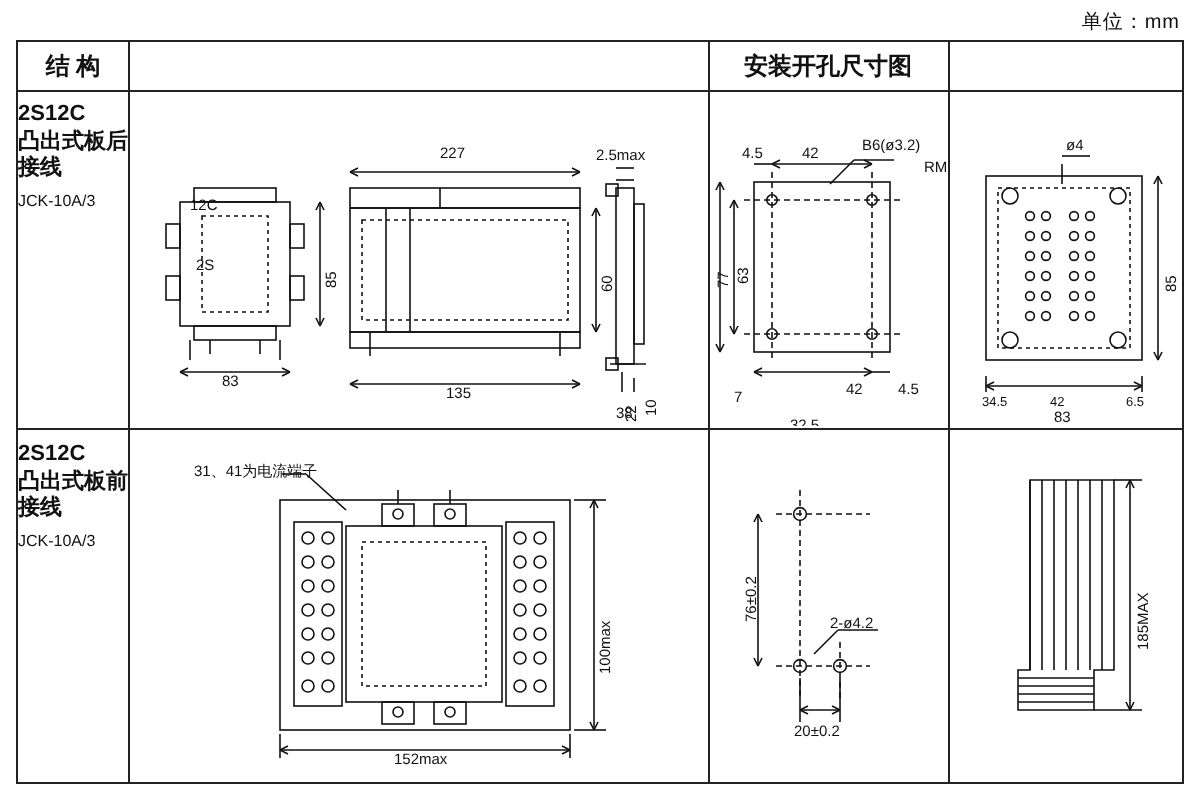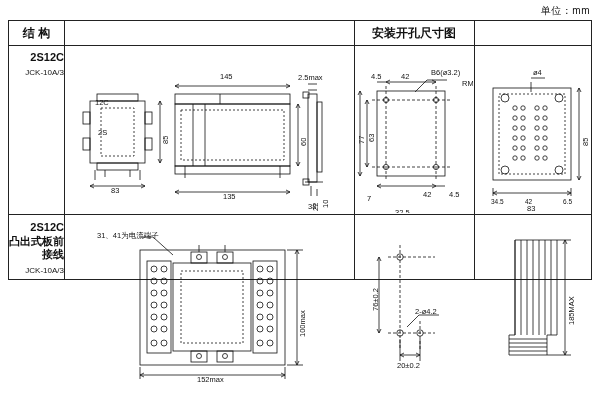--- a/index.html
+++ b/index.html
@@ -12,35 +12,35 @@
   }
   .page{position:relative;width:600px;height:400px;}
 
   .unit{
     position:absolute;top:4px;right:10px;
     font-size:10px;letter-spacing:.5px;
   }
 
   .table{
     position:absolute;left:8px;top:20px;
-    width:584px;height:260px;
+    width:584px;height:372px;
     border:1px solid #222;
     box-sizing:border-box;
   }
   .vline{position:absolute;top:0;bottom:0;width:1px;background:#222;}
   .hline{position:absolute;left:0;right:0;height:1px;background:#222;}
 
   .hdr{
     position:absolute;top:0;height:24px;line-height:24px;
     text-align:center;font-size:12px;font-weight:bold;
   }
   .hdr.spread{letter-spacing:6px;}
 
   .rowlabel{
-    position:absolute;width:55px;text-align:right;
+    position:absolute;width:55px;text-align:left;
     font-size:9px;line-height:12px;
   }
   .rowlabel .code{font-size:11px;font-weight:bold;margin-bottom:2px;}
   .rowlabel .cn{font-size:11px;font-weight:bold;line-height:13px;}
   .rowlabel .sub{font-size:8px;margin-top:4px;}
 
   .cell{position:absolute;overflow:hidden;}
   svg{display:block;}
   .lbl{
     position:absolute;font-size:7.5px;color:#111;
@@ -62,20 +62,21 @@
     <div class="vline" style="left:345px;"></div>
     <div class="vline" style="left:465px;"></div>
     <div class="hline" style="top:24px;"></div>
     <div class="hline" style="top:193px;"></div>
 
     <div class="hdr" style="left:0;width:55px;">结 构</div>
     <div class="hdr" style="left:346px;width:118px;">安装开孔尺寸图</div>
 
     <div class="rowlabel" style="left:0;top:30px;">
       <div class="code">2S12C</div>
+      <div class="cn">凸出式板后接线</div>
       <div class="sub">JCK-10A/3</div>
     </div>
 
     <div class="cell" style="left:56px;top:25px;width:288px;height:167px;">
       <svg width="288" height="167" viewBox="0 0 288 167">
         <g fill="none" stroke="#111" stroke-width="0.8">
 
           <rect x="25" y="55" width="55" height="62"></rect>
           <rect x="32" y="48" width="41" height="7"></rect>
           <rect x="32" y="117" width="41" height="7"></rect>
@@ -115,21 +116,21 @@
           <line x1="95" y1="55" x2="95" y2="117"></line>
           <path d="M95 55 l-2 4 M95 55 l2 4 M95 117 l-2 -4 M95 117 l2 -4"></path>
           <line x1="233" y1="58" x2="233" y2="120"></line>
           <path d="M233 58 l-2 4 M233 58 l2 4 M233 120 l-2 -4 M233 120 l2 -4"></path>
           <line x1="243" y1="38" x2="252" y2="38"></line>
           <line x1="246" y1="140" x2="246" y2="150"></line>
           <line x1="252" y1="143" x2="252" y2="150"></line>
         </g>
       </svg>
       <div class="lbl" style="left:30px;top:52px;">12C</div>
-      <div class="lbl" style="left:155px;top:26px;">145</div>
+      <div class="lbl" style="left:155px;top:26px;">227</div>
       <div class="lbl" style="left:233px;top:27px;">2.5max</div>
       <div class="lbl" style="left:46px;top:140px;">83</div>
       <div class="lbl" style="left:158px;top:146px;">135</div>
       <div class="lbl rot" style="left:96px;top:98px;">85</div>
       <div class="lbl rot" style="left:234px;top:100px;">60</div>
       <div class="lbl" style="left:5px;top:82px;padding-left:28px;">2S</div>
       <div class="lbl rot" style="left:246px;top:165px;">22</div>
       <div class="lbl rot" style="left:256px;top:162px;">10</div>
       <div class="lbl" style="left:243px;top:156px;">38</div>
     </div>

